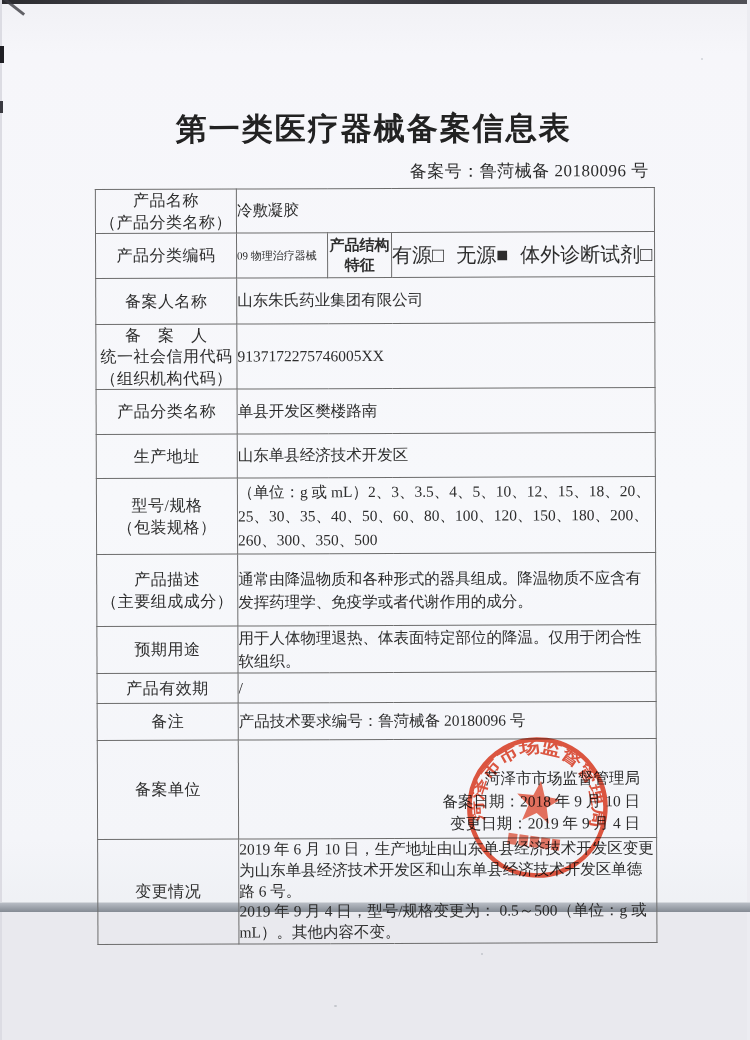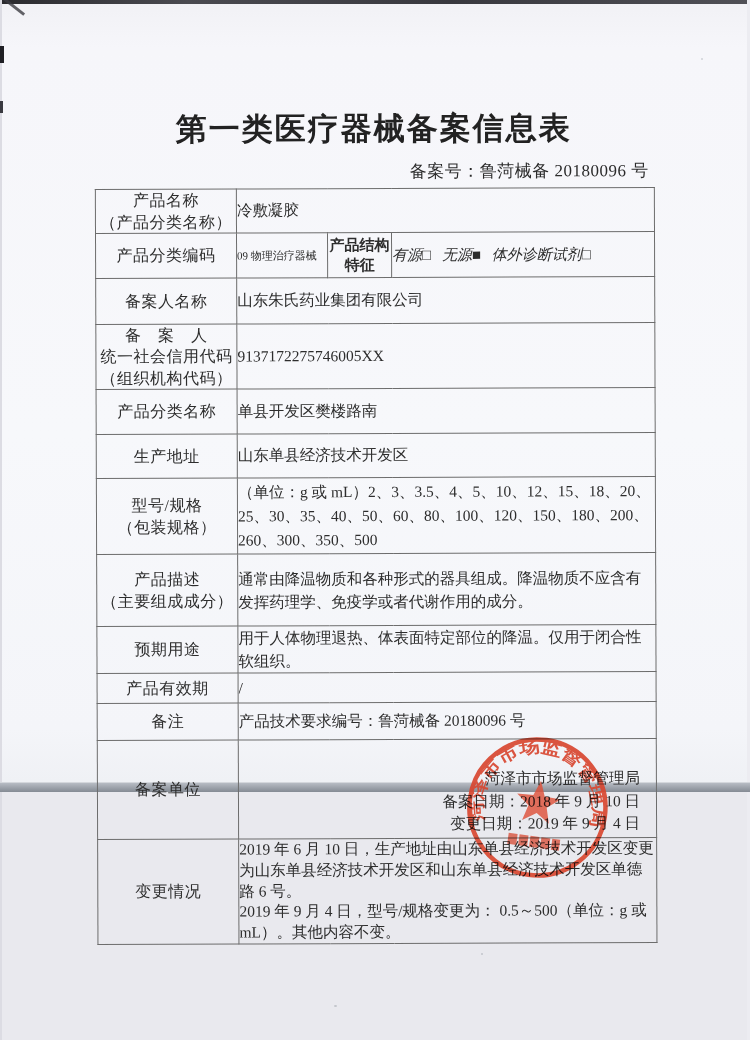--- a/index.html
+++ b/index.html
@@ -3,21 +3,21 @@
 <meta charset="utf-8">
 <style>
   html,body{margin:0;padding:0;}
   body{
     width:750px;height:1040px;overflow:hidden;
     background:#e9e9ee;
     font-family:"Liberation Serif","DejaVu Serif",serif;
     color:#2e2e2e;
   }
   .page{
-    position:relative;width:750px;height:792px;
+    position:relative;width:750px;height:912px;
     background:linear-gradient(180deg,#f1f1f5 0%,#f6f6fa 6%,#f7f8fb 55%,#f4f5f9 92%,#eef0f4 100%);
   }
   
   .top-band{position:absolute;left:0;top:0;width:750px;height:4px;
     background:linear-gradient(90deg,#2a2a2e,#4a4a50 25%,#38383e 60%,#505056 100%);}
   .corner-diagonal{position:absolute;left:-8px;top:2px;width:36px;height:3px;
     background:#3c3c42;transform:rotate(38deg);opacity:.8;}
   .left-light-strip{position:absolute;left:0;top:0;width:2px;height:1040px;background:#dcdce3;}
   .left-blob-1{position:absolute;left:0;top:46px;width:4px;height:17px;background:#1f1f24;}
   .left-blob-2{position:absolute;left:0;top:101px;width:3px;height:12px;background:#3a3a41;}
@@ -50,21 +50,21 @@
   table.form td{border:1px solid #6d6d6d;padding:0;vertical-align:middle;overflow:hidden;}
   .lbl{text-align:center;line-height:1.32;letter-spacing:.5px;margin-top:11px;}
   .lbl .line{display:block;}
   .val{padding:3px 5px 3px 11px;line-height:1.45;font-size:15.5px;text-align:left;}
   .val-model{line-height:24px;}
   .val-desc{line-height:23px;}
   .val-changes{line-height:20.8px;padding-top:2px;padding-bottom:2px;}
   .val-changes p{margin:0;}
   .code-cell{padding:2px 4px 2px 8px;line-height:1.35;font-size:11px;}
   .feature-cell{text-align:center;line-height:1.35;font-size:15px;padding:2px;font-weight:bold;}
-  .options-cell{padding-left:12px;font-size:15px;word-spacing:7px;font-style:italic;}
+  .options-cell{padding-left:12px;font-size:20px;word-spacing:7px;}
   .unit-cell-inner{
     height:100%;display:flex;flex-direction:column;
     justify-content:flex-end;align-items:flex-end;
     padding:0 16px 5px 0;line-height:22.5px;font-size:15.5px;
   }
   .slash-val{font-size:16px;}
 
   
   .stamp{
     position:absolute;left:461px;top:736px;width:150px;height:150px;

